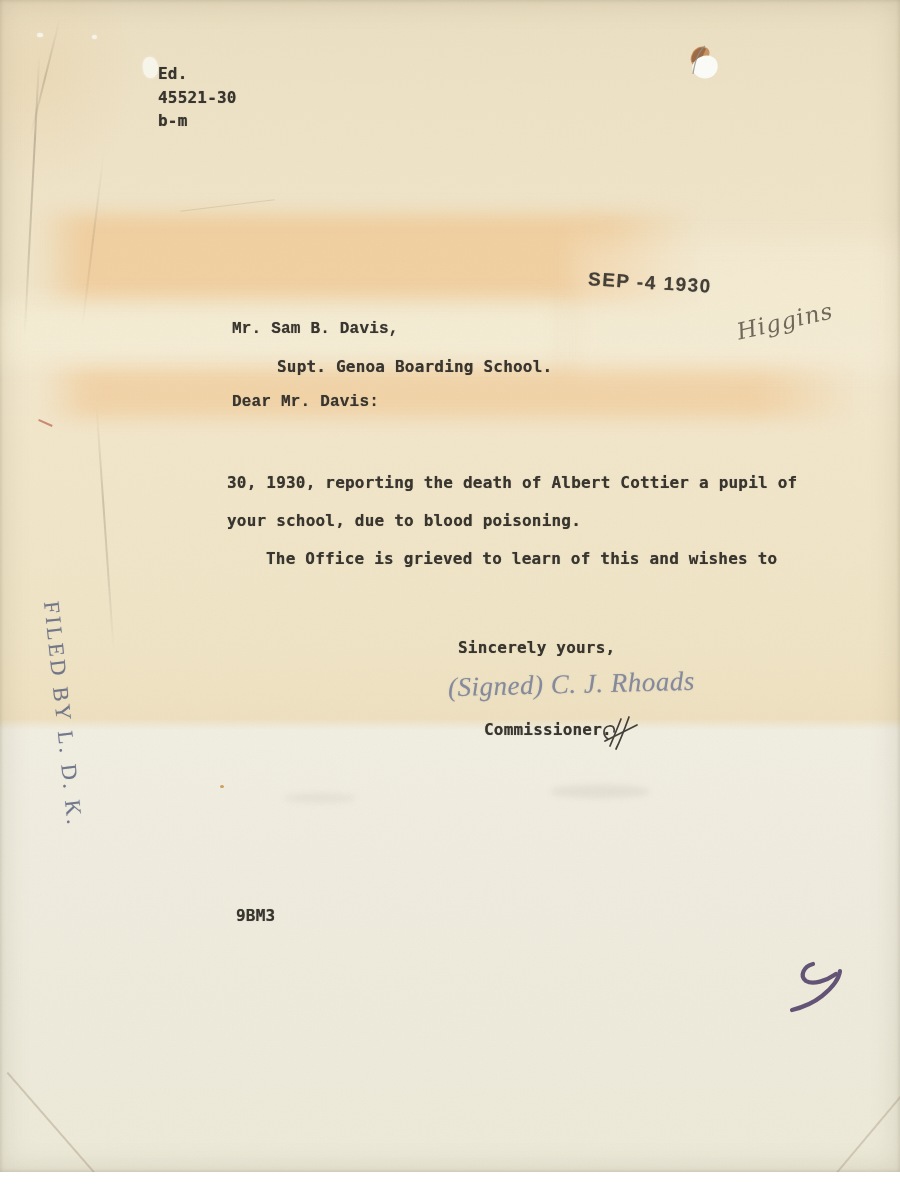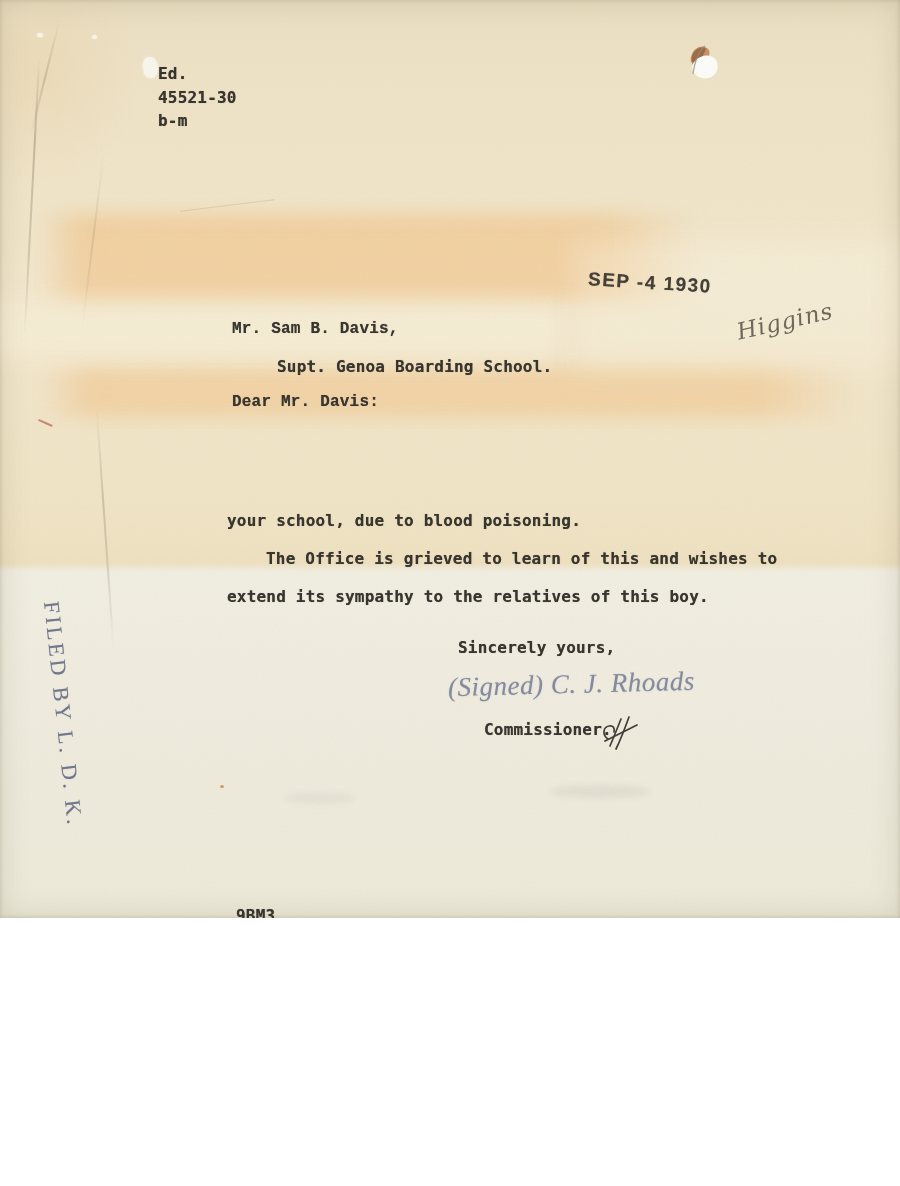--- a/index.html
+++ b/index.html
@@ -3,21 +3,21 @@
 <meta charset="utf-8">
 <style>
   html, body {
     margin: 0; padding: 0;
     width: 900px; height: 1186px;
     font-family: "Liberation Sans", sans-serif;
     overflow: hidden;
   }
   .paper {
     position: relative;
-    width: 900px; height: 918px;
+    width: 900px; height: 1172px;
     background: linear-gradient(180deg,
       #ebdfc2 0%,
       #eee2c6 8%,
       #f0e4c8 18%,
       #f1e6ca 26%,
       #f3e8ce 31%,
       #f2e6ca 38%,
       #f1e5c8 48%,
       #f0e4c6 55%,
       #efe2c2 59.5%,
@@ -197,24 +197,24 @@
   <div class="typed t-bm">b-m</div>
 
   <div class="date-stamp">SEP -4 1930</div>
 
   <div class="handwriting-higgins">Higgins</div>
 
   <div class="typed t-recip1">Mr. Sam B. Davis,</div>
   <div class="typed t-recip2">Supt. Genoa Boarding School.</div>
   <div class="typed t-salut">Dear Mr. Davis:</div>
 
+  <div class="typed t-p1l2">30, 1930, reporting the death of Albert Cottier a pupil of</div>
   <div class="typed t-p1l3">your school, due to blood poisoning.</div>
 
   <div class="typed t-p2l1">The Office is grieved to learn of this and wishes to</div>
-  <div class="typed t-p2l2">extend its sympathy to the relatives of this boy.</div>
 
   <div class="typed t-closing">Sincerely yours,</div>
 
   <div class="sig-stamp">(Signed) C. J. Rhoads</div>
   <div class="typed t-title">Commissioner.</div>
 
   <svg class="mark-svg" style="left:598px; top:712px;" width="46" height="48" viewBox="0 0 46 48">
     <g fill="none" stroke="#2e2a25" stroke-width="1.7" stroke-linecap="round" opacity="0.9">
       <path d="M10,27 C4,23 5,15 11,14 C15,13 17,16 16,20"></path>
       <path d="M23,7 C19,17 15,27 12,34"></path>

